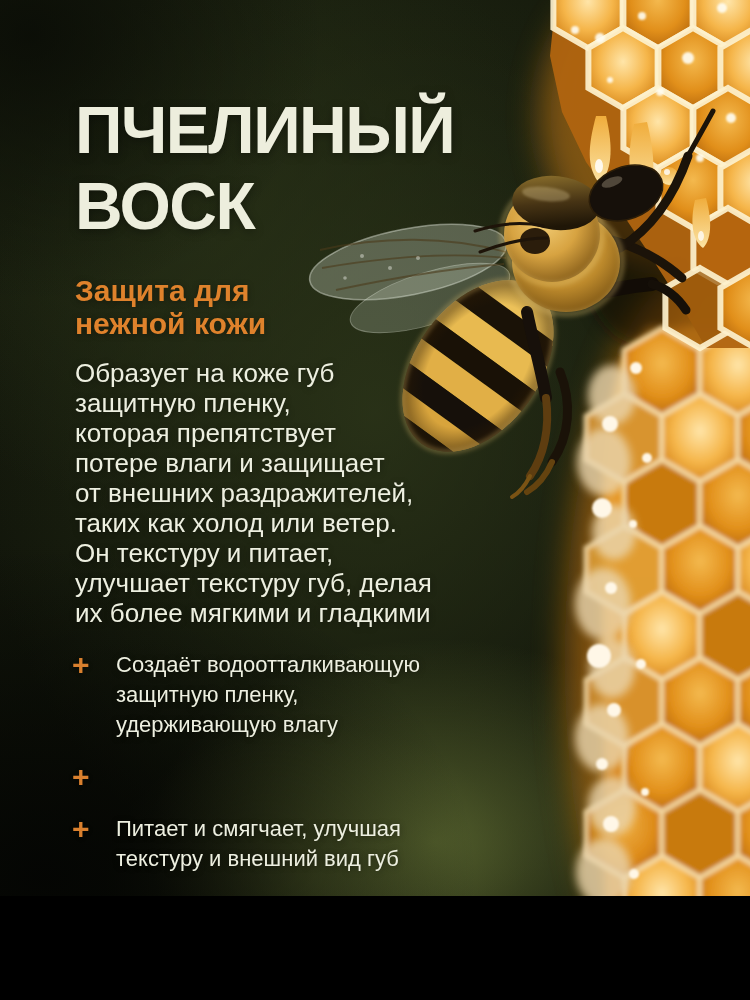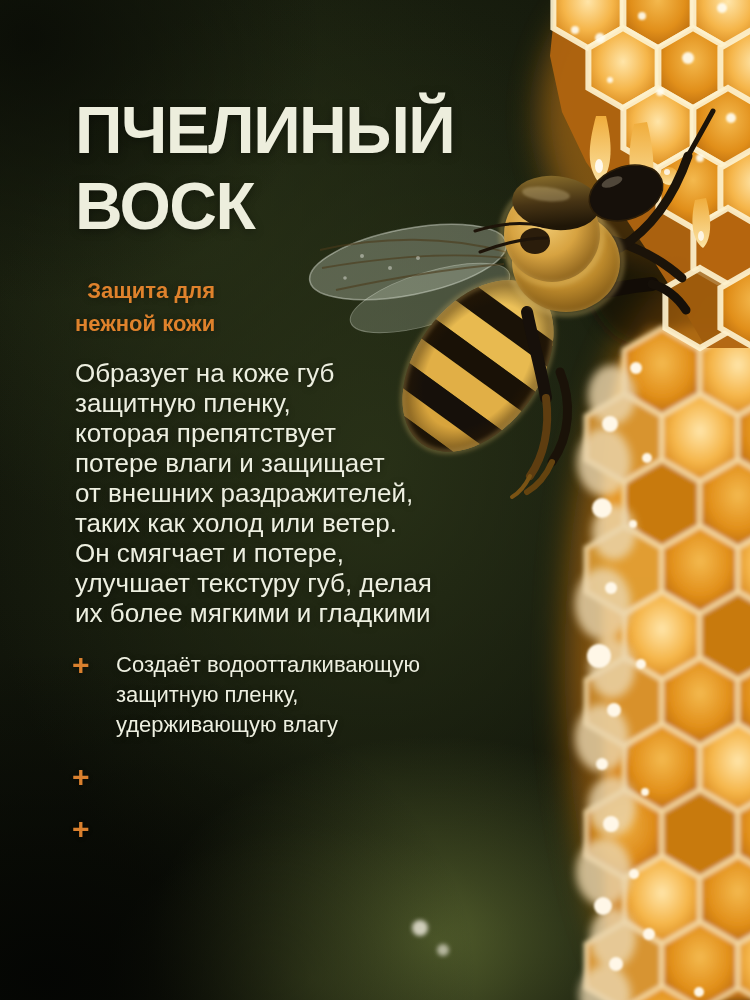--- a/index.html
+++ b/index.html
@@ -1,38 +1,38 @@
 <!DOCTYPE html>
 <html><head>
 <meta charset="utf-8">
 <style>
   html,body { margin:0; padding:0; background:#000; }
   .canvas {
-    position:relative; width:750px; height:1000px; overflow:hidden;
+    position:relative; width:750px; height:896px; overflow:hidden;
     font-family:"Liberation Sans", sans-serif;
     background-color:#12160b;
     background-image:
       radial-gradient(600px 460px at 6% 98%, rgba(4,5,3,.95), rgba(4,5,3,0) 72%),
       radial-gradient(420px 380px at 4% 4%, rgba(8,10,5,.8), rgba(8,10,5,0) 70%),
       radial-gradient(420px 300px at 58% 94%, rgba(86,98,46,.9), rgba(86,98,46,0) 68%),
       radial-gradient(300px 220px at 42% 98%, rgba(56,64,29,.8), rgba(56,64,29,0) 70%),
       radial-gradient(560px 700px at 50% 46%, rgba(44,53,25,.85), rgba(44,53,25,0) 72%),
       radial-gradient(480px 430px at 26% 22%, rgba(35,43,20,.85), rgba(35,43,20,0) 75%),
       linear-gradient(180deg, #161b0d 0%, #12160b 60%, #0b0e06 100%);
   }
   .photo { position:absolute; inset:0; z-index:1; }
   .content { position:absolute; inset:0; z-index:3; }
   .content > * { position:absolute; margin:0; white-space:pre-line; }
   .title {
     top:92px; left:75px; font-size:66px; line-height:76px; font-weight:700;
     letter-spacing:-1.5px; color:#edeedd; text-shadow:0 2px 10px rgba(0,0,0,.35);
   }
   .subtitle {
-    top:274px; left:75px; font-size:22px; line-height:33px; font-weight:700;
-    color:#df822c; text-shadow:0 1px 6px rgba(0,0,0,.35);text-align:right;
+    top:274px; left:75px; font-size:30px; line-height:33px; font-weight:700;
+    color:#df822c; text-shadow:0 1px 6px rgba(0,0,0,.35);
   }
   .desc {
     top:358px; left:75px; width:455px; font-size:26px; line-height:30px;
     font-weight:400; color:#edefe0; text-shadow:0 1px 6px rgba(0,0,0,.4);
   }
   .bullets { top:650px; left:72px; width:480px; white-space:normal; }
   .bullet { display:flex; gap:20px; margin-bottom:22px; }
   .plus {
     flex:0 0 24px; font-size:30px; line-height:30px; font-weight:700;
     color:#d9802e; text-shadow:0 1px 4px rgba(0,0,0,.4);
@@ -289,32 +289,34 @@
     <h1 class="title">ПЧЕЛИНЫЙ
 ВОСК</h1>
     <h2 class="subtitle">Защита для
 нежной кожи</h2>
     <p class="desc">Образует на коже губ
 защитную пленку,
 которая препятствует
 потере влаги и защищает
 от внешних раздражителей,
 таких как холод или ветер.
-Он смягчает и потере,
+Он текстуру и питает,
 улучшает текстуру губ, делая
 их более мягкими и гладкими</p>
     <div class="bullets">
       <div class="bullet">
         <span class="plus">+</span>
         <span class="btext">Создаёт водоотталкивающую
 защитную пленку,
 удерживающую влагу</span>
       </div>
       <div class="bullet">
         <span class="plus">+</span>
       </div>
       <div class="bullet">
         <span class="plus">+</span>
+        <span class="btext">Питает и смягчает, улучшая
+текстуру и внешний вид губ</span>
       </div>
     </div>
   </div>
 
 </div>
 
 </body></html>

